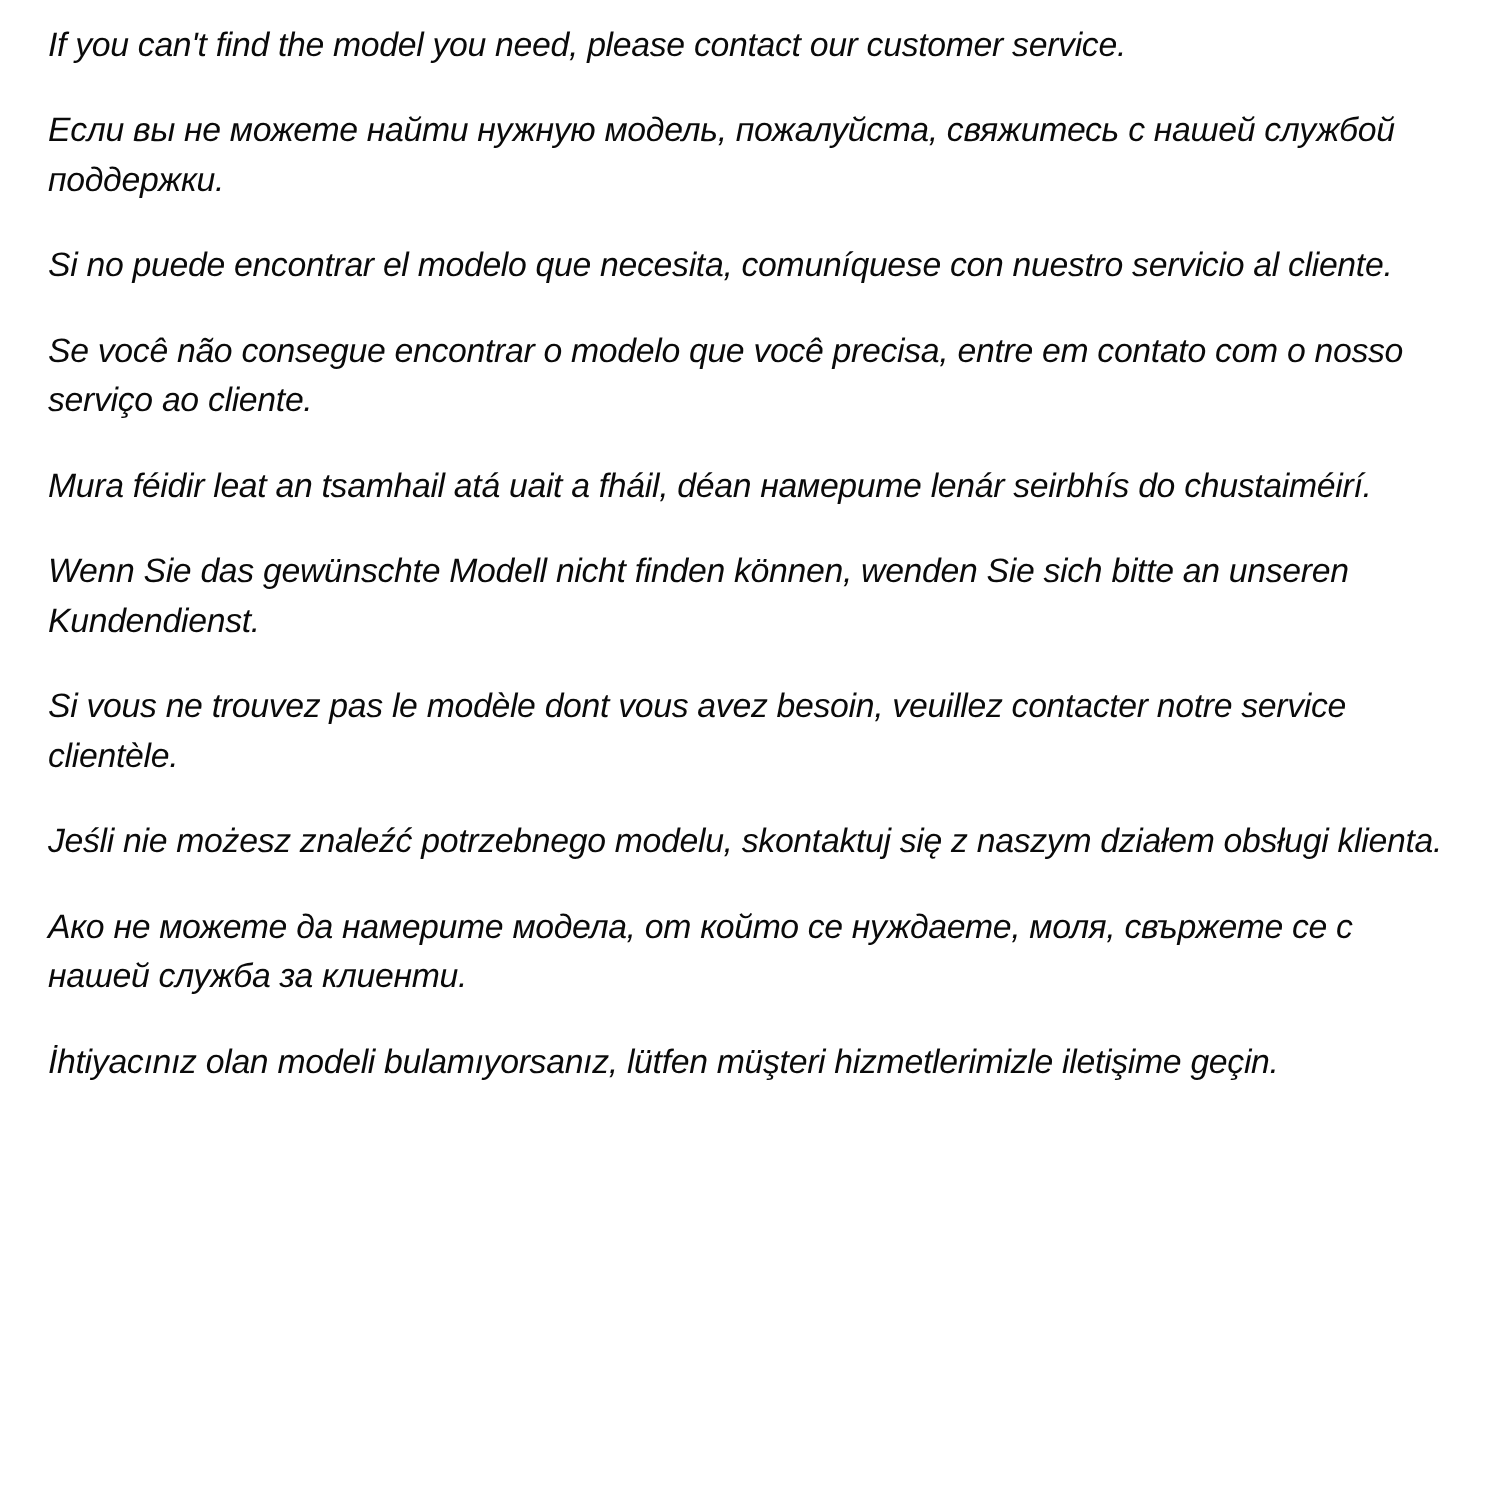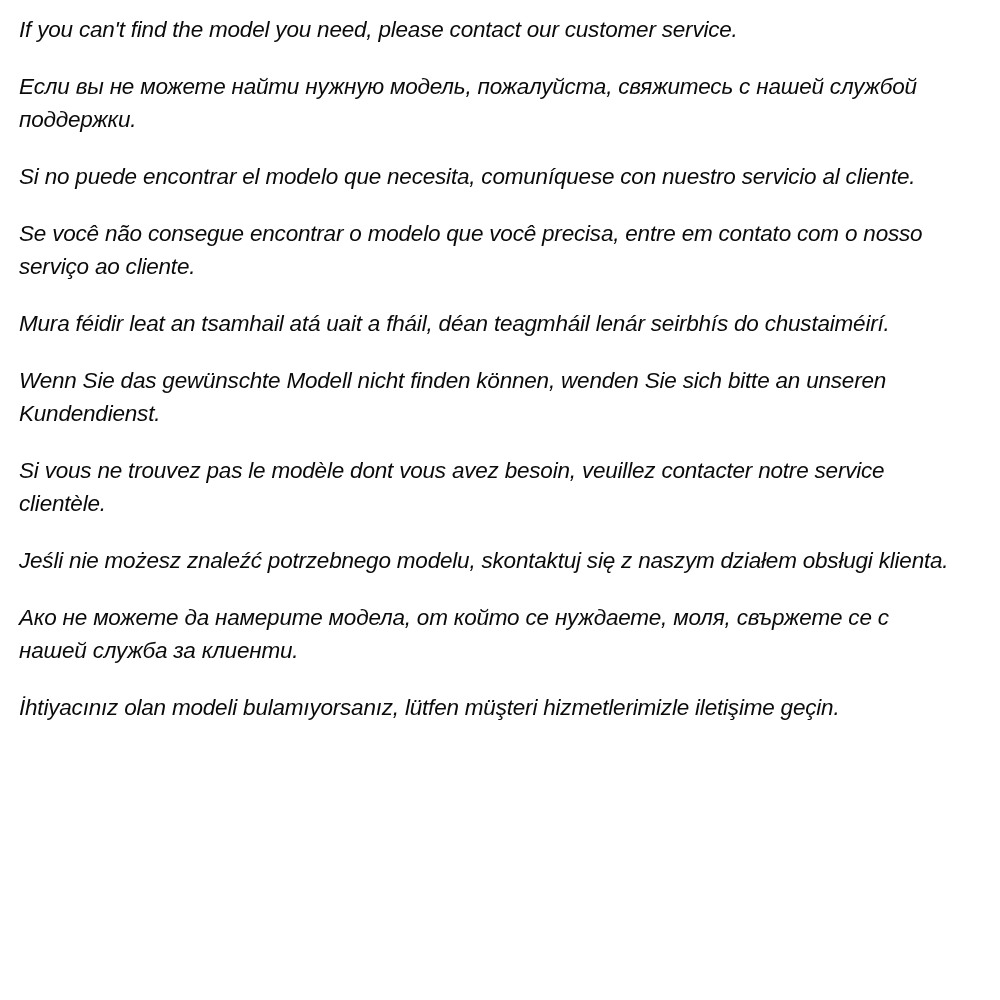--- a/index.html
+++ b/index.html
@@ -11,39 +11,39 @@
     width: 1000px;
     height: 1000px;
     box-sizing: border-box;
     overflow: hidden;
     font-family: "Liberation Sans", "DejaVu Sans", sans-serif;
   }
   .notice {
     box-sizing: border-box;
     width: 1000px;
     height: 1000px;
-    padding: 13px 30px 0 19px;
+    padding: 13px 30px 0 32px;
   }
   .notice p {
     margin: 0 0 24px 0;
     font-style: italic;
     font-size: 22.5px;
     line-height: 33px;
     letter-spacing: -0.2px;
     color: #0a0a0a;
     max-width: 942px;
   }
 </style>
 </head>
 <body>
 
 <div class="notice">
   <p lang="en">If you can't find the model you need, please contact our customer service.</p>
   <p lang="ru">Если вы не можете найти нужную модель, пожалуйста, свяжитесь с нашей службой поддержки.</p>
   <p lang="es">Si no puede encontrar el modelo que necesita, comuníquese con nuestro servicio al cliente.</p>
   <p lang="pt">Se você não consegue encontrar o modelo que você precisa, entre em contato com o nosso serviço ao cliente.</p>
-  <p lang="ga">Mura féidir leat an tsamhail atá uait a fháil, déan teagmháil lenár seirbhís do chustaiméirí.</p>
+  <p lang="ga">Mura féidir leat an tsamhail atá uait a fháil, déan намерите lenár seirbhís do chustaiméirí.</p>
   <p lang="de">Wenn Sie das gewünschte Modell nicht finden können, wenden Sie sich bitte an unseren Kundendienst.</p>
   <p lang="fr">Si vous ne trouvez pas le modèle dont vous avez besoin, veuillez contacter notre service clientèle.</p>
   <p lang="pl">Jeśli nie możesz znaleźć potrzebnego modelu, skontaktuj się z naszym działem obsługi klienta.</p>
   <p lang="bg">Ако не можете да намерите модела, от който се нуждаете, моля, свържете се с нашей служба за клиенти.</p>
   <p lang="tr">İhtiyacınız olan modeli bulamıyorsanız, lütfen müşteri hizmetlerimizle iletişime geçin.</p>
 </div>
 
 </body></html>

